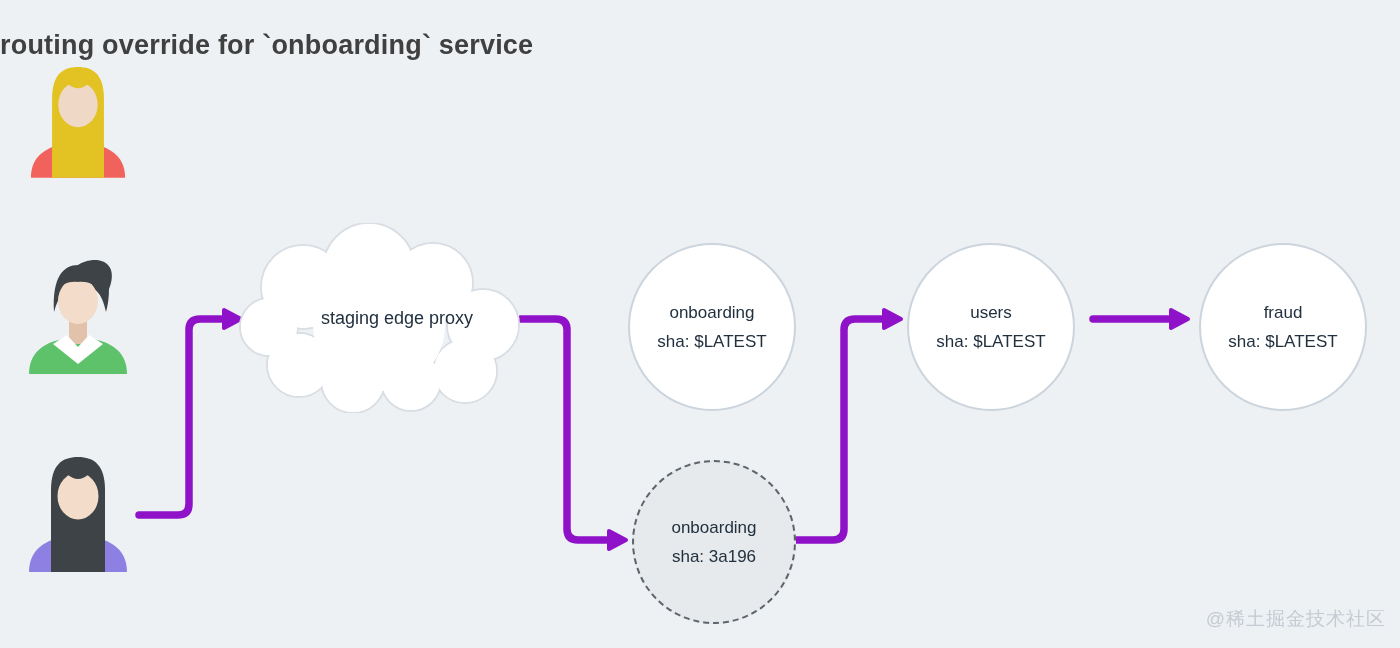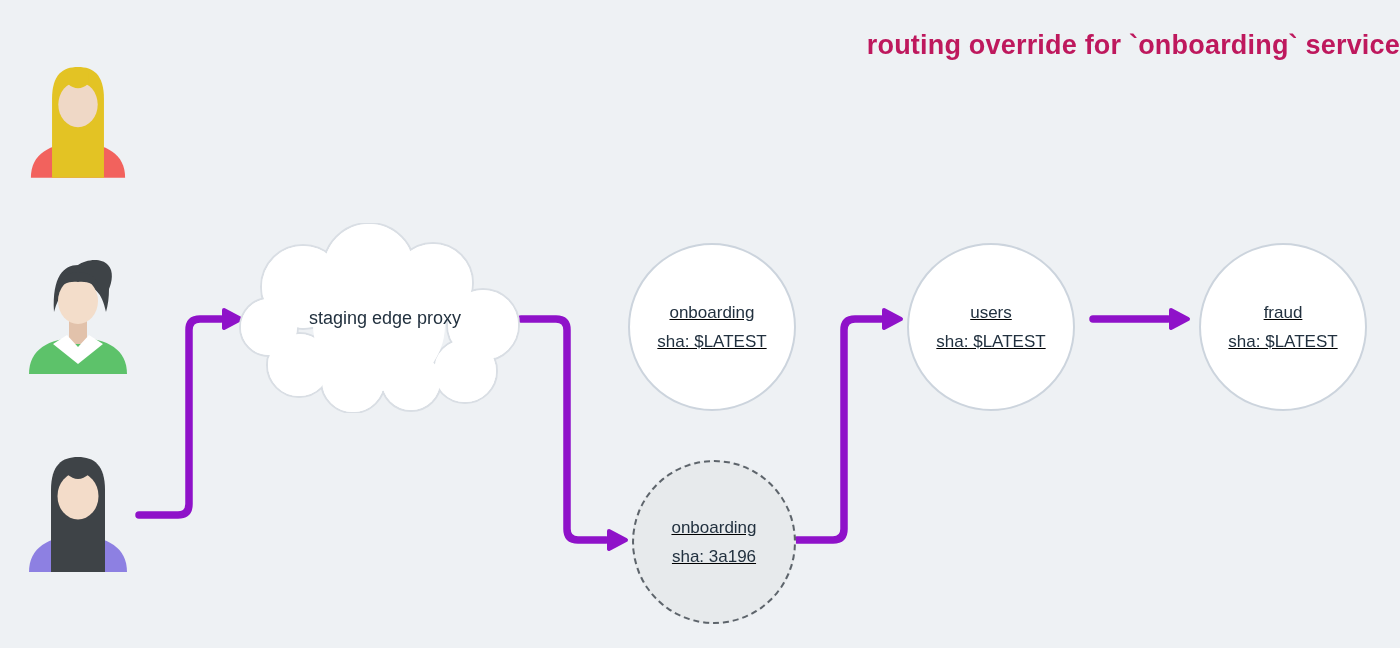--- a/index.html
+++ b/index.html
@@ -1,35 +1,35 @@
 <!DOCTYPE html>
 <html><head>
 <meta charset="utf-8">
 <style>
   * { margin:0; padding:0; box-sizing:border-box; }
   html,body { width:1400px; height:648px; }
   body { font-family:"Liberation Sans", sans-serif; background:#eef1f4; }
   .canvas { position:relative; width:1400px; height:648px; background:#eef1f4; overflow:hidden; }
 
-  .title { position:absolute; left:0; top:30px; width:100%; text-align:right;
-           font-size:27px; font-weight:700; color:#be185d; letter-spacing:.2px; }
+  .title { position:absolute; left:0; top:30px; width:100%; text-align:left;
+           font-size:27px; font-weight:700; color:#404040; letter-spacing:.2px; }
 
   .avatar { position:absolute; }
   .avatar svg { display:block; }
 
   .cloud-wrap { position:absolute; left:239px; top:223px; width:284px; height:190px; }
   .cloud-wrap svg { position:absolute; left:0; top:0; }
-  .cloud-label { position:absolute; left:4px; top:0; width:100%; height:100%;
+  .cloud-label { position:absolute; left:16px; top:0; width:100%; height:100%;
                  display:flex; align-items:center; justify-content:center;
                  font-size:18px; color:#22313f; }
 
   .node { position:absolute; width:168px; height:168px; border-radius:50%;
           background:#ffffff; border:2px solid #ccd4dd;
           display:flex; flex-direction:column; align-items:center; justify-content:center;
-          gap:9px; text-align:center;text-decoration:underline; }
+          gap:9px; text-align:center; }
   .node.stacked::before { content:""; position:absolute; inset:-2px; border-radius:50%;
           border:2px solid #ccd4dd; background:#fcfdfe;
           transform:translate(15px,-12px); z-index:-1; }
   .node .l1, .node .l2 { font-size:17px; color:#22313f; }
   .node.dashed { width:164px; height:164px; background:#e7eaec;
           border:2.5px dashed #5d646b; }
 
   .arrows { position:absolute; left:0; top:0; pointer-events:none; }
 
   .watermark { position:absolute; right:14px; top:606px; font-size:19px;
@@ -132,14 +132,15 @@
   <div class="node stacked" style="left:1199px; top:243px;">
     <div class="l1">fraud</div>
     <div class="l2">sha: $LATEST</div>
   </div>
 
   <div class="node dashed" style="left:632px; top:460px;">
     <div class="l1">onboarding</div>
     <div class="l2">sha: 3a196</div>
   </div>
 
+  <div class="watermark">@稀土掘金技术社区</div>
 
 </div>
 
 </body></html>

